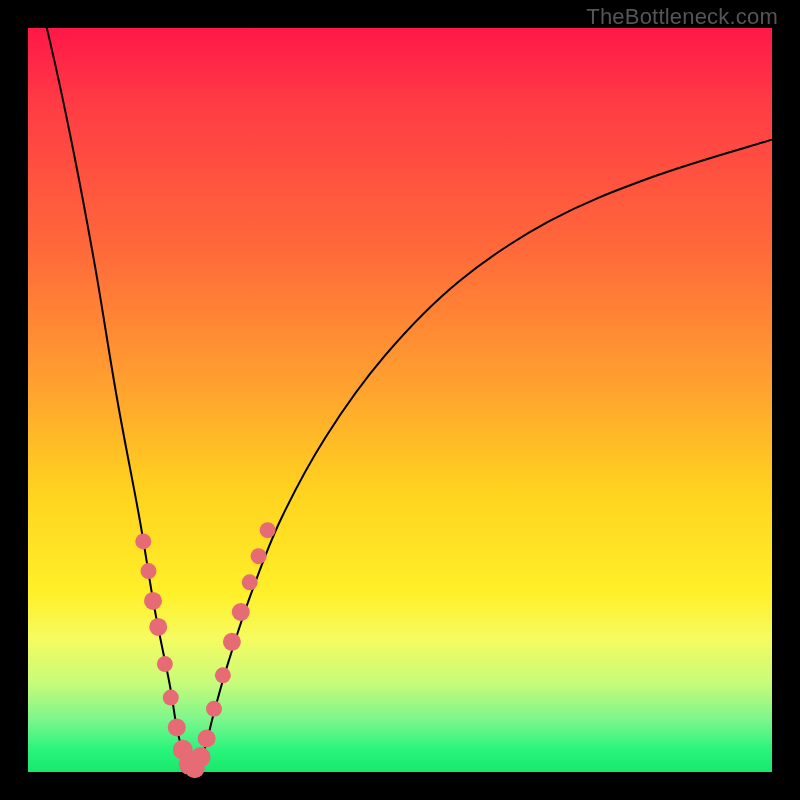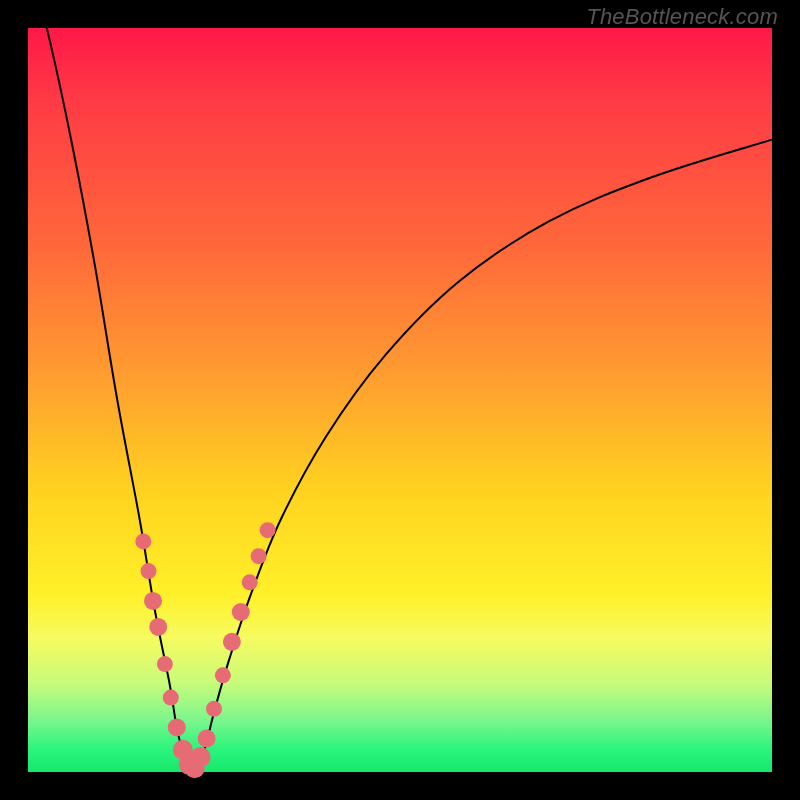--- a/index.html
+++ b/index.html
@@ -11,21 +11,20 @@
     background: #000;
     font-family: Arial, Helvetica, sans-serif;
   }
   .frame {
     position: absolute;
     top: 0;
     left: 0;
     width: 800px;
     height: 800px;
     background: #000;
-    font-style: italic;
   }
   .plot-area {
     position: absolute;
     top: 28px;
     left: 28px;
     width: 744px;
     height: 744px;
     
     background: linear-gradient(
       to bottom,

